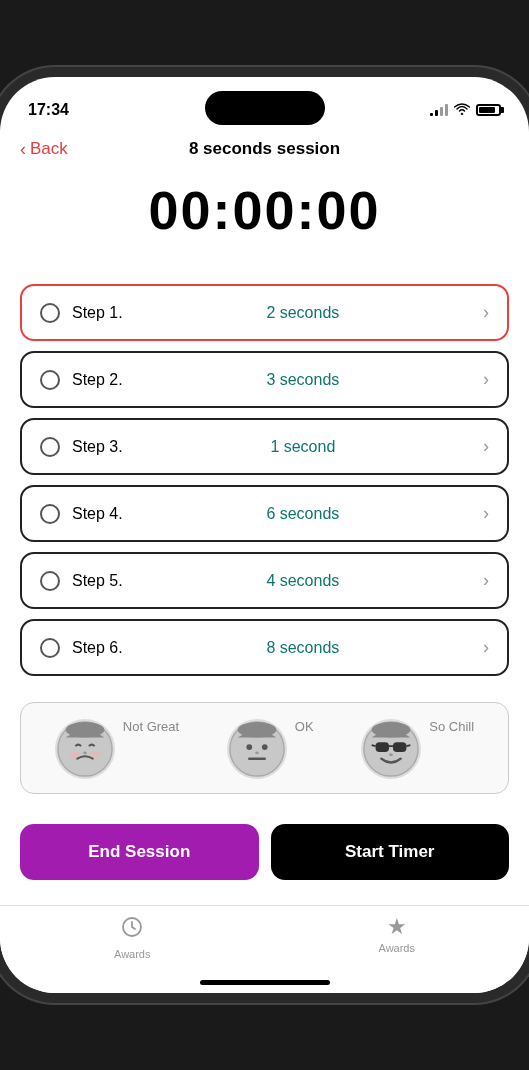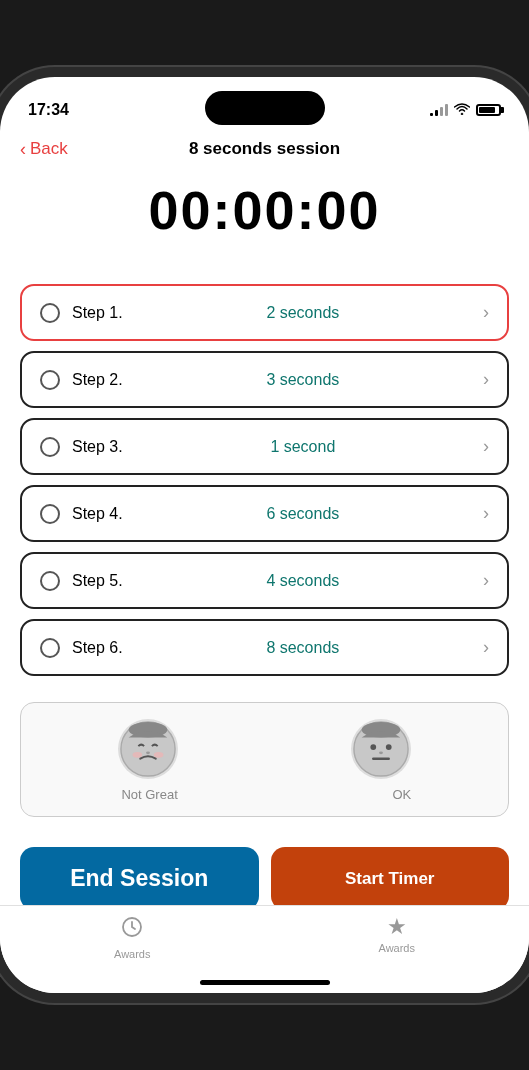--- a/index.html
+++ b/index.html
@@ -205,22 +205,22 @@
       border-radius: 14px;
       padding: 16px 10px 14px;
       display: flex;
       justify-content: space-around;
       align-items: center;
       background: #f9f9f9;
     }
 
     .mood-item {
       display: flex;
-      flex-direction: column;
-      align-items: flex-end;
+      flex-direction: row;
+      align-items: flex-start;
       gap: 8px;
       cursor: pointer;
     }
 
     .mood-emoji {
       width: 60px;
       height: 60px;
       border-radius: 50%;
       background: #ddd;
       display: flex;
@@ -247,33 +247,33 @@
     .bottom-buttons {
       display: flex;
       gap: 12px;
       padding: 20px 20px 0;
       margin-top: 10px;
     }
 
     .btn-end {
       flex: 1;
       padding: 18px;
-      background: #0369a1;
+      background: #a21caf;
       color: #fff;
       border: none;
       border-radius: 14px;
-      font-size: 23px;
+      font-size: 17px;
       font-weight: 600;
       cursor: pointer;
     }
 
     .btn-start {
       flex: 1;
       padding: 18px;
-      background: #c2410c;
+      background: #000000;
       color: #fff;
       border: none;
       border-radius: 14px;
       font-size: 17px;
       font-weight: 600;
       cursor: pointer;
     }
 
     
     .tab-bar {
@@ -460,20 +460,41 @@
           <circle cx="38" cy="28" r="3" fill="#555"></circle>
 
           <path d="M22 40 Q30 40 38 40" stroke="#555" stroke-width="2.5" fill="none" stroke-linecap="round"></path>
 
           <ellipse cx="30" cy="34" rx="2" ry="1.5" fill="#999"></ellipse>
         </svg>
       </div>
       <span class="mood-label">OK</span>
     </div>
 
+    <div class="mood-item">
+      <div class="mood-emoji">
+        <svg class="face-svg" viewBox="0 0 60 60">
+          <circle cx="30" cy="30" r="28" fill="#c8c8c8" stroke="#aaa" stroke-width="1.5"></circle>
+
+          <ellipse cx="30" cy="10" rx="20" ry="8" fill="#888"></ellipse>
+          <path d="M10 18 Q30 5 50 18" fill="#888"></path>
+
+          <rect x="14" y="23" width="14" height="10" rx="4" fill="#333"></rect>
+          <rect x="32" y="23" width="14" height="10" rx="4" fill="#333"></rect>
+          <line x1="28" y1="27" x2="32" y2="27" stroke="#333" stroke-width="2"></line>
+          <line x1="14" y1="27" x2="10" y2="26" stroke="#333" stroke-width="2"></line>
+          <line x1="46" y1="27" x2="50" y2="26" stroke="#333" stroke-width="2"></line>
+
+          <path d="M20 40 Q30 48 40 40" stroke="#555" stroke-width="2.5" fill="none" stroke-linecap="round"></path>
+
+          <ellipse cx="30" cy="36" rx="2" ry="1.5" fill="#999"></ellipse>
+        </svg>
+      </div>
+      <span class="mood-label">So Chill</span>
+    </div>
 
   </div>
 
   <div class="bottom-buttons">
     <button class="btn-end">End Session</button>
     <button class="btn-start">Start Timer</button>
   </div>
 
   <div class="tab-bar">
 

